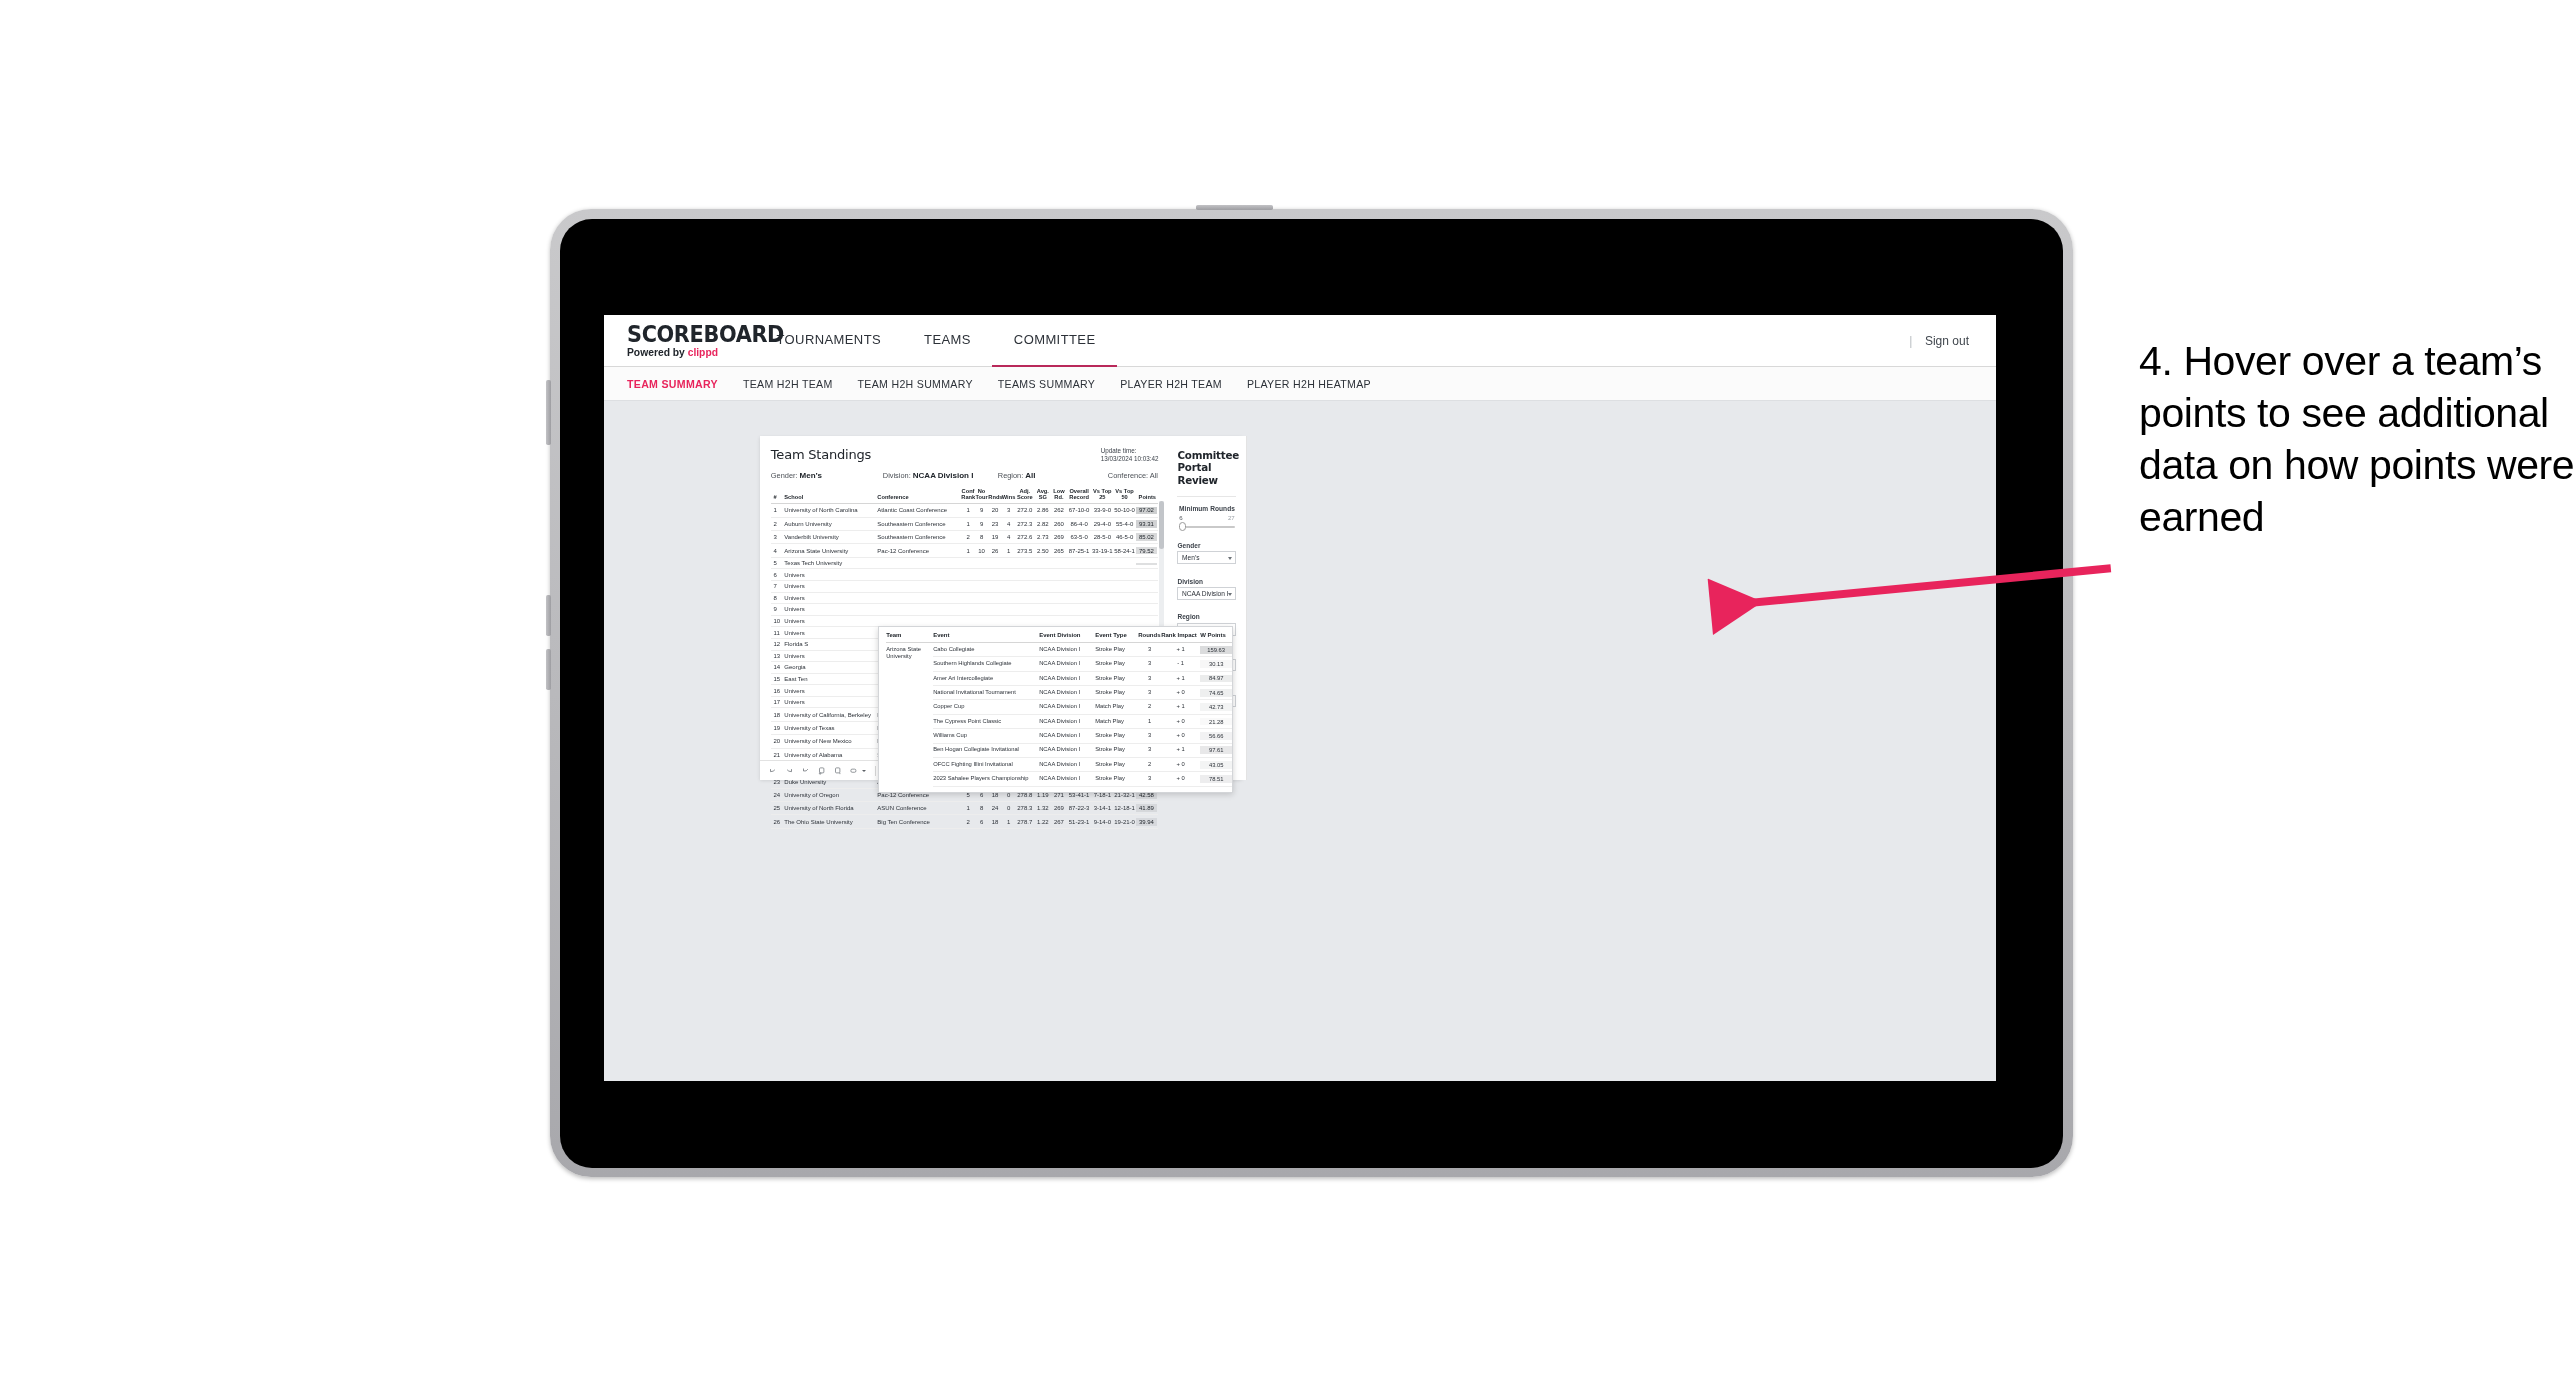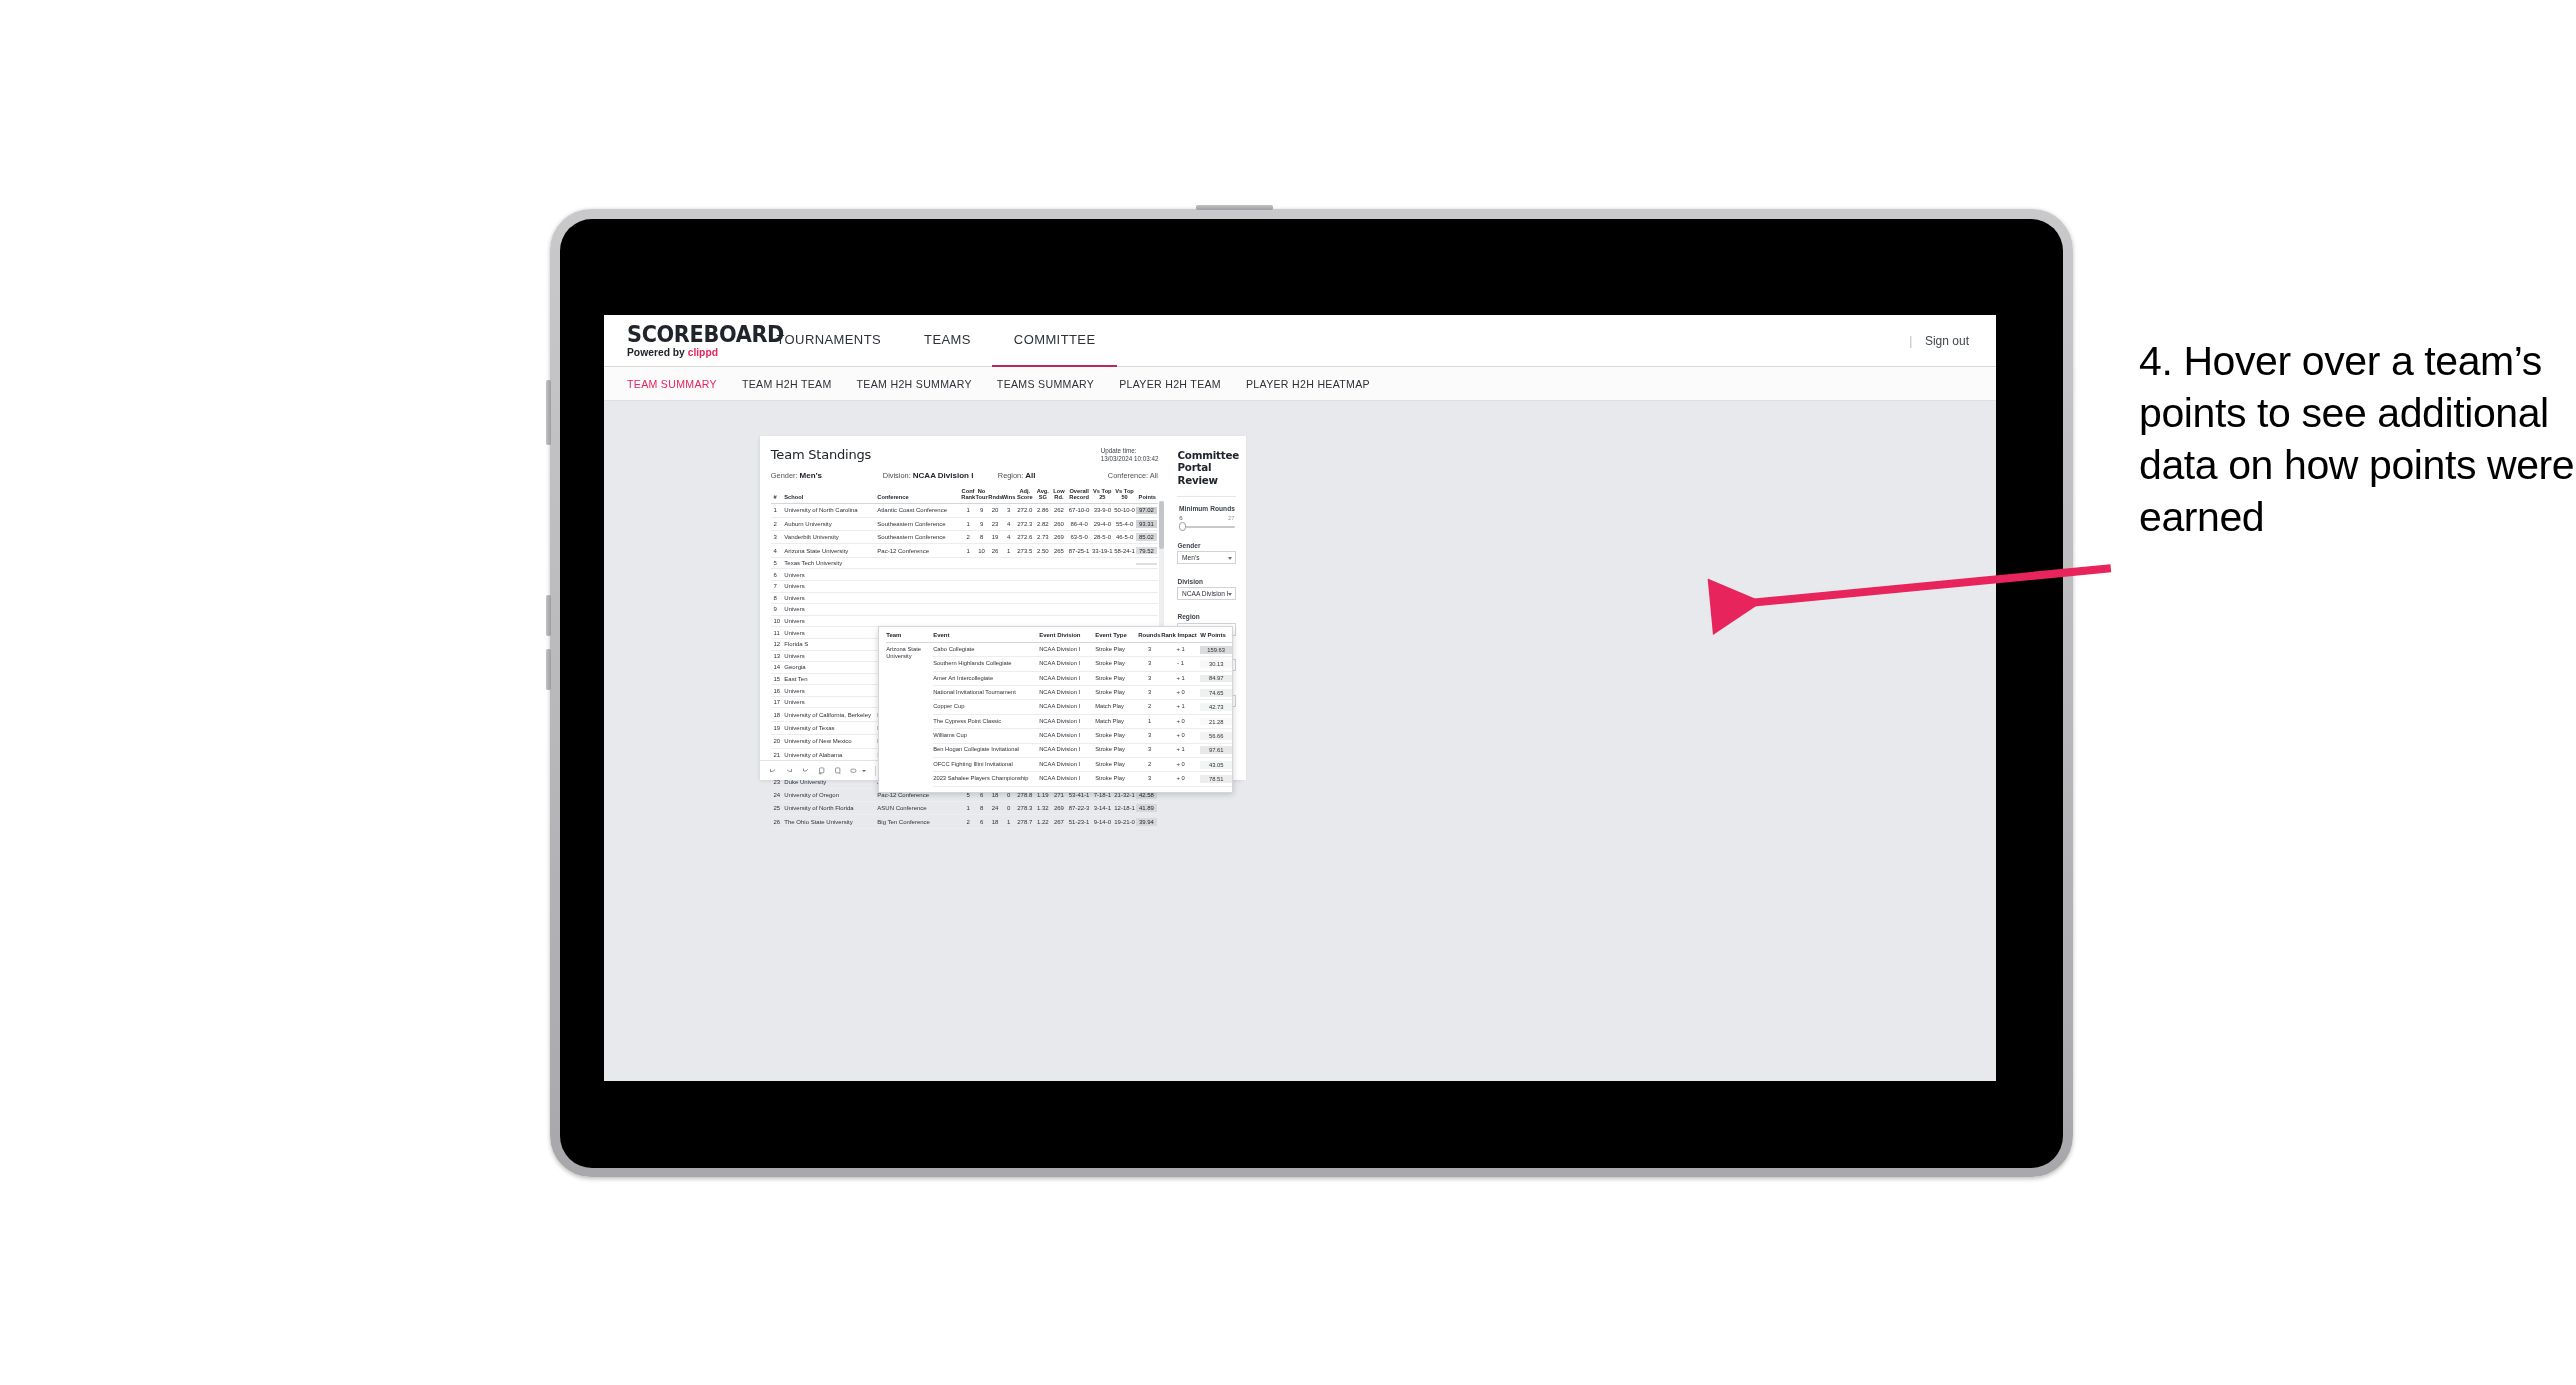--- a/index.html
+++ b/index.html
@@ -90,21 +90,21 @@
   #subnav {
     height: 34px; background: #fbfbfb;
     display: flex; align-items: center;
     padding-left: 23px; gap: 25px;
     border-bottom: 0.9px solid #dddfe2;
   }
   .subnav-link {
     font-size: 10.6px; letter-spacing: 0.3px;
     color: #2c3138; cursor: pointer; white-space: nowrap;
   }
-  .subnav-link.active { color: #e8245c; }
+  .subnav-link.active { color: #e8245c; font-weight: bold; }
 
   
   #dash-canvas {
     position: relative;
     width: 100%; height: calc(100% - 87px);
     background: #e7e9ec;
   }
   #dash-sheet {
     position: absolute;
     left: 156px; top: 35px;

